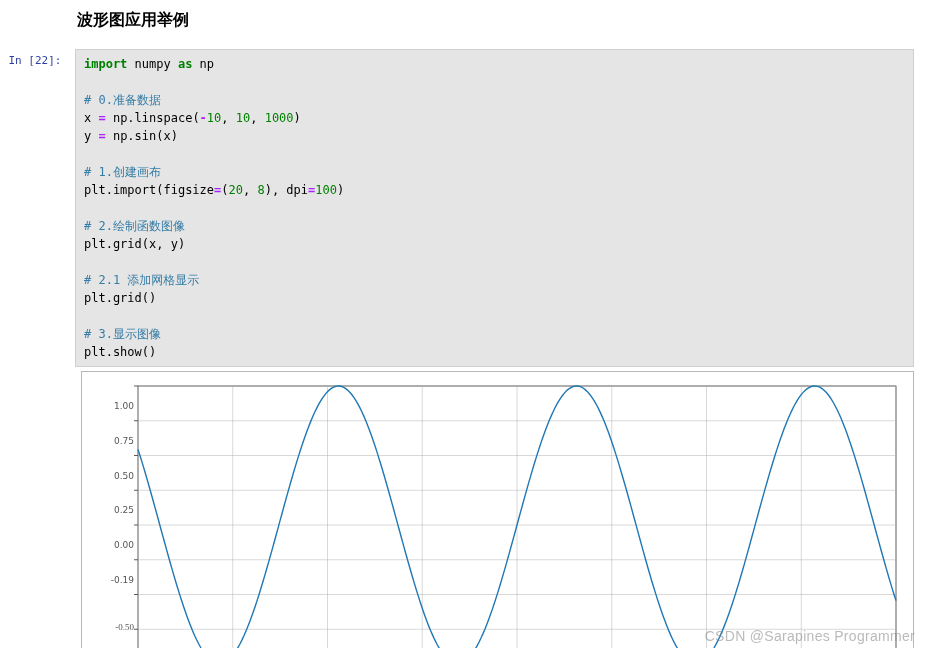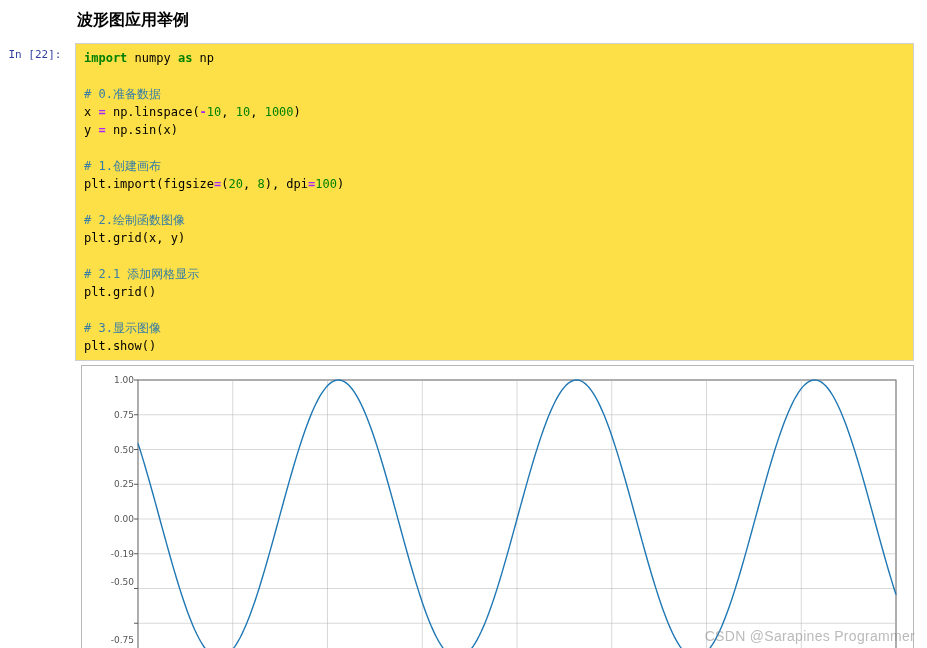--- a/index.html
+++ b/index.html
@@ -10,39 +10,39 @@
       height: 648px;
       overflow: hidden;
     }
     .container {
       padding: 10px 5px 0 5px;
     }
     .title {
       font-size: 16px;
       font-weight: bold;
       margin-left: 72px;
-      margin-bottom: 12px;
+      margin-bottom: 18px;
     }
     .cell {
       display: flex;
       align-items: flex-start;
     }
     .prompt {
       flex: 0 0 70px;
       text-align: center;
       padding-right: 10px;
       padding-top: 5px;
       font-family: "Consolas", monospace;
       font-size: 11px;
       color: #303F9F;
     }
     .code-area {
       flex: 1;
       border: 1px solid #cfcfcf;
-      background: #fde047;
+      background: #e5e5e5;
       padding: 5px 8px;
       font-family: "SimSun", "Consolas", monospace;
       font-size: 12px;
       line-height: 1.5;
       margin-right: 8px;
     }
     .kw-import { color: #008000; font-weight: bold; }
     .kw-as { color: #008000; font-weight: bold; }
     .comment { color: #367DA6; }
     .num { color: #008000; }
@@ -61,20 +61,21 @@
       height: 310px;
     }
     .plot svg { display: block; }
     .y-tick-label {
       position: absolute;
       font-size: 9px;
       color: #555;
       right: calc(100% - 46px);
       transform: translateY(-50%);
       font-family: "DejaVu Sans", sans-serif;
+      margin-top: 20px;
     }
     .watermark {
       position: absolute;
       right: 12px;
       bottom: 4px;
       font-size: 14px;
       color: rgba(130,130,130,0.55);
       font-family: "Microsoft YaHei", sans-serif;
       letter-spacing: 0.3px;
     }
@@ -146,21 +147,21 @@
           <line x1="46" y1="112.25" x2="50" y2="112.25" stroke="#333" stroke-width="0.8"></line>
           <line x1="50" y1="77.5" x2="808" y2="77.5" stroke="#b0b0b0" stroke-width="0.5"></line>
           <line x1="46" y1="77.5" x2="50" y2="77.5" stroke="#333" stroke-width="0.8"></line>
           <line x1="50" y1="42.75" x2="808" y2="42.75" stroke="#b0b0b0" stroke-width="0.5"></line>
           <line x1="46" y1="42.75" x2="50" y2="42.75" stroke="#333" stroke-width="0.8"></line>
           <line x1="50" y1="8" x2="808" y2="8" stroke="#b0b0b0" stroke-width="0.5"></line>
           <line x1="46" y1="8" x2="50" y2="8" stroke="#333" stroke-width="0.8"></line>
           <path d="M50,71.3810655863776 L51.895000000000024,77.30468718309157 L53.789999999999985,83.40251076523033 L55.68500000000002,89.65929494952412 L57.57999999999997,96.05940103398197 L59.475,102.58683208650396 L61.370000000000026,109.225272928879 L63.264999999999986,115.95813091623404 L65.16000000000001,122.76857741000583 L67.05499999999998,129.6395898407714 L68.95,136.5539942558085 L70.84500000000003,143.49450824503143 L72.73999999999998,150.44378413801675 L74.63500000000002,157.38445236414535 L76.52999999999997,164.29916486748158 L78.425,171.17063846788028 L80.32000000000002,177.98169805993442 L82.21499999999999,184.71531954179494 L84.11000000000001,191.35467236655995 L86.00499999999997,197.88316160987515 L87.9,204.28446944860417 L89.79500000000002,210.54259594688665 L91.68999999999998,216.64189904764595 L93.58500000000001,222.5671336695863 L95.47999999999998,228.30348981195485 L97.375,233.83662957183276 L99.27000000000002,239.1527229814235 L101.16499999999999,244.23848257577086 L103.06000000000002,249.08119660450174 L104.95499999999998,253.66876080458076 L106.85,257.98970865466515 L108.74500000000003,262.03324003543577 L110.63999999999999,265.789248224271 L112.53500000000001,269.2483451567902 L114.42999999999998,272.40188489212477 L116.325,275.24198522326833 L118.22000000000003,277.7615473784885 L120.115,279.9542737645598 L122.01,281.814683707467 L123.90499999999997,283.33812715123554 L125.8,284.5207962806501 L127.695,285.35973503880916 L129.58999999999997,285.8528465157283 L131.485,285.9988981895227 L133.38,285.79752500707013 L135.275,285.2492302964535 L137.17,284.35538450890306 L139.065,283.1182217933818 L140.96000000000004,281.54083441237657 L142.85500000000002,279.6271650128526 L144.75,277.3819967716887 L146.64499999999998,274.81094144022694 L148.53999999999996,271.9204253178161 L150.435,268.7176731894107 L152.33,265.2106902673704 L154.22500000000002,261.4082421825992 L156.12,257.3198330750323 L158.015,252.95568183823613 L159.91000000000003,248.32669657749676 L161.805,243.44444734523714 L163.7,238.32113722191167 L165.595,232.96957181466036 L167.48999999999998,227.40312724995982 L169.38500000000002,221.63571674027355 L171.28,215.68175580826653 L173.175,209.55612625550586 L175.07,203.27413896570715 L176.96499999999997,196.85149563549925 L178.86,190.30424952835952 L180.75500000000002,183.64876534981622 L182.65,176.90167834420637 L184.545,170.07985271522907 L186.44,163.20033947421862 L188.335,156.2803338214962 L190.23,149.3371321673246 L192.125,142.3880888998896 L194.02,135.450573008368 L195.915,128.5419246695002 L197.81,121.67941190617869 L199.705,114.88018742638448 L201.6,108.16124575034931 L203.49499999999998,101.53938073310607 L205.39,95.03114358859719 L207.28500000000003,88.65280152025952 L209.18,82.42029706148773 L211.075,76.34920822760307 L212.97,70.45470957892837 L214.86499999999998,64.7515342922897 L216.76000000000002,59.25393733574728 L218.655,53.97565983859957 L220.55,48.92989474571551 L222.445,44.12925384204367 L224.33999999999997,39.58573622971779 L226.235,35.31069833655033 L228.13000000000002,31.31482553087771 L230.025,27.608105413703697 L231.92,24.1998028548987 L233.815,21.09843683585008 L235.71,18.31175915644519 L237.605,15.846735059609 L239.5,13.709525821823739 L241.395,11.905473353146892 L243.29,10.439086845217785 L245.185,9.31403150062684 L247.08,8.533119371818145 L248.975,8.09830233242246 L250.87,8.010667198589985 L252.76499999999996,8.270433012515756 L254.66000000000003,8.876950494948463 L256.555,9.828703668050139 L258.45000000000005,11.123313644551516 L260.34499999999997,12.757544573731217 L262.24,14.72731172935726 L264.135,17.027691719375582 L266.03000000000003,19.652934791825786 L267.92499999999995,22.596479206226896 L269.82,25.850967634511242 L271.715,29.408265550512933 L273.61,33.25948156204697 L275.505,37.39498963475887 L277.4,41.80445315219798 L279.29499999999996,46.476850751974816 L281.19,51.4005038734276 L283.08500000000004,56.563105947941786 L284.98,61.951753158962084 L286.875,67.55297669481423 L288.77,73.35277641371943 L290.66499999999996,79.33665583685773 L292.56,85.48965838201558 L294.45500000000004,91.79640474725159 L296.35,98.24113135114284 L298.245,104.80772973352832 L300.14,111.4797868182704 L302.035,118.2406259373975 L303.93,125.0733485140885 L305.82500000000005,131.9608763003149 L307.71999999999997,138.88599406356636 L309.61499999999995,145.83139261596628 L311.51000000000005,152.77971207822745 L313.40500000000003,159.71358527030878 L315.3,166.61568112032157 L317.195,173.46874798318277 L319.09,180.25565676074348 L320.985,186.95944371561373 L322.88,193.56335287167082 L324.775,200.0508778952741 L326.67,206.40580335250235 L328.565,212.61224523929363 L330.46,218.65469068318356 L332.355,224.51803671740694 L334.25,230.18762803044996 L336.145,235.649293596696 L338.04,240.88938209660995 L339.935,245.89479603792742 L341.83,250.65302449256413 L343.725,255.15217436742103 L345.62,259.381000130923 L347.515,263.3289319209912 L349.41,266.98610196419344 L351.305,270.3433692400392 L353.2,273.39234232876976 L355.095,276.1254003855379 L356.98999999999995,278.5357121885506 L358.88500000000005,280.6172532135667 L360.78,282.36482069206915 L362.675,283.77404661547723 L364.57000000000005,284.84140865289316 L366.465,285.5642389550947 L368.36,285.94073082276924 L370.255,285.96994322232064 L372.15,285.6518031379636 L374.045,284.9871057542248 L375.94,283.977512468396 L377.835,282.6255467379056 L379.72999999999996,280.93458777298986 L381.625,278.9088620904265 L383.52000000000004,276.5534329494444 L385.415,273.87418769621246 L387.31,270.8778230485395 L389.205,267.5718283575684 L391.1,263.9644668882976 L392.995,260.0647551657229 L394.89,255.88244043822024 L396.785,251.42797631450065 L398.67999999999995,246.71249663503372 L400.575,241.74778764324344 L402.47,236.546258526039 L404.36499999999995,231.12091039730953 L406.26000000000005,225.48530380190988 L408.155,219.65352482136169 L410.05,213.64014986598423 L411.94500000000005,207.46020924146092 L413.84,201.12914958090246 L415.735,194.6627952363077 L417.63,188.0773087259263 L419.525,181.3891503363787 L421.42,174.6150369805134 L423.315,167.77190041383034 L425.21,160.87684491390905 L427.10499999999996,153.94710452862438 L429,147 L430.89500000000004,140.05289547137562 L432.79,133.12315508609095 L434.68500000000006,126.22809958616965 L436.58,119.3849630194866 L438.47499999999997,112.61084966362131 L440.37,105.9226912740737 L442.265,99.33720476369231 L444.16,92.87085041909754 L446.05499999999995,86.5397907585391 L447.95,80.35985013401579 L449.8450000000001,74.3464751786383 L451.74,68.51469619809012 L453.635,62.879089602690456 L455.5299999999999,57.45374147396101 L457.425,52.25221235675657 L459.32000000000005,47.287503364966284 L461.215,42.57202368549936 L463.11,38.11755956177976 L465.005,33.9352448342771 L466.90000000000003,30.035533111702385 L468.795,26.428171642431597 L470.68999999999994,23.12217695146051 L472.585,20.12581230378755 L474.47999999999996,17.44656705055558 L476.375,15.091137909573519 L478.27000000000004,13.065412227010164 L480.165,11.374453262094418 L482.06000000000006,10.022487531604009 L483.955,9.012894245775202 L485.84999999999997,8.348196862036417 L487.745,8.030056777679377 L489.64,8.059269177230775 L491.535,8.435761044905274 L493.42999999999995,9.158591347106839 L495.325,10.225953384522768 L497.2200000000001,11.635179307930875 L499.115,13.3827467864333 L501.01,15.464287811449404 L502.9049999999999,17.874599614462134 L504.8,20.607657671230243 L506.69500000000005,23.656630759960855 L508.59,27.013898035806537 L510.485,30.671068079008847 L512.38,34.618999869076916 L514.2750000000001,38.84782563257897 L516.1700000000001,43.34697550743594 L518.0649999999999,48.10520396207257 L519.96,53.110617903390064 L521.855,58.3507064033039 L523.75,63.81237196955006 L525.645,69.48196328259311 L527.54,75.34530931681644 L529.4350000000001,81.38775476070637 L531.3299999999999,87.59419664749757 L533.2249999999999,93.94912210472589 L535.12,100.43664712832931 L537.015,107.04055628438626 L538.9100000000001,113.74434323925652 L540.805,120.5312520168171 L542.7,127.38431887967847 L544.595,134.28641472969133 L546.49,141.22028792177258 L548.385,148.16860738403372 L550.28,155.11400593643353 L552.175,162.03912369968506 L554.07,168.92665148591163 L555.9649999999999,175.7593740626025 L557.86,182.5202131817296 L559.755,189.19227026647155 L561.6500000000001,195.75886864885717 L563.545,202.20359525274853 L565.4399999999999,208.5103416179844 L567.335,214.66334416314226 L569.2299999999999,220.64722358628046 L571.125,226.44702330518575 L573.0200000000001,232.04824684103804 L574.915,237.43689405205822 L576.8100000000001,242.5994961265724 L578.705,247.52314924802513 L580.6,252.195546847802 L582.495,256.6050103652412 L584.39,260.740518437953 L586.285,264.5917344494871 L588.18,268.1490323654887 L590.075,271.4035207937731 L591.97,274.3470652081743 L593.865,276.9723082806244 L595.76,279.27268827064273 L597.655,281.2424554262688 L599.55,282.8766863554485 L601.445,284.1712963319499 L603.34,285.12304950505154 L605.235,285.72956698748425 L607.13,285.98933280141 L609.025,285.90169766757754 L610.92,285.46688062818185 L612.8149999999999,284.68596849937313 L614.71,283.5609131547822 L616.6049999999999,282.0945266468531 L618.5,280.2904741781763 L620.3950000000001,278.153264940391 L622.29,275.6882408435548 L624.1850000000001,272.90156316414993 L626.08,269.8001971451014 L627.975,266.3918945862963 L629.87,262.6851744691222 L631.765,258.68930166344967 L633.66,254.41426377028222 L635.555,249.8707461579564 L637.45,245.0701052542845 L639.345,240.02434016140032 L641.24,234.74606266425272 L643.135,229.2484657077103 L645.03,223.54529042107174 L646.925,217.65079177239693 L648.82,211.57970293851216 L650.715,205.34719847974048 L652.61,198.9688564114028 L654.505,192.46061926689407 L656.4,185.8387542496507 L658.295,179.11981257361543 L660.19,172.3205880938211 L662.0849999999999,165.45807533050007 L663.9799999999999,158.54942699163212 L665.875,151.6119111001104 L667.7700000000001,144.66286783267526 L669.6650000000001,137.71966617850353 L671.56,130.79966052578163 L673.455,123.92014728477106 L675.35,117.09832165579363 L677.245,110.35123465018367 L679.1400000000001,103.69575047164025 L681.035,97.14850436450098 L682.93,90.72586103429293 L684.825,84.44387374449414 L686.72,78.31824419173337 L688.615,72.36428325972628 L690.51,66.59687275004038 L692.405,61.03042818533978 L694.3,55.67886277808832 L696.195,50.55555265476276 L698.09,45.67330342250309 L699.9849999999999,41.04431816176398 L701.88,36.680166924967764 L703.775,32.59175781740075 L705.67,28.7893097326295 L707.565,25.282326810589254 L709.4599999999999,22.079574682183953 L711.3549999999999,19.189058559773137 L713.25,16.618003228311295 L715.1450000000001,14.372834987147415 L717.0400000000001,12.459165587623355 L718.935,10.881778206618268 L720.83,9.64461549109695 L722.725,8.75076970354652 L724.62,8.202474992929892 L726.5150000000001,8.001101810477275 L728.41,8.147153484271675 L730.305,8.640264961190818 L732.2,9.479203719349917 L734.095,10.661872848764453 L735.99,12.18531629253305 L737.885,14.045726235440158 L739.78,16.23845262151152 L741.675,18.75801477673169 L743.57,21.598115107875216 L745.465,24.751654843209906 L747.3599999999999,28.21075177572888 L749.255,31.96675996456422 L751.15,36.01029134533485 L753.045,40.33123919541924 L754.94,44.91880339549839 L756.8349999999999,49.76151742422896 L758.7299999999999,54.8472770185765 L760.625,60.163370428167255 L762.5200000000001,65.69651018804514 L764.4150000000001,71.43286633041393 L766.31,77.35810095235382 L768.205,83.45740405311334 L770.1,89.71553055139584 L771.995,96.11683839012485 L773.8900000000001,102.64532763344029 L775.785,109.2846804582048 L777.68,116.01830194006558 L779.575,122.82936153211973 L781.47,129.70083513251842 L783.365,136.6155476358549 L785.26,143.55621586198302 L787.155,150.50549175496857 L789.05,157.4460057441915 L790.945,164.36041015922856 L792.84,171.23142258999442 L794.7349999999999,178.04186908376573 L796.63,184.774727071121 L798.525,191.41316791349604 L800.42,197.94059896601803 L802.315,204.34070505047612 L804.2099999999999,210.59748923476945 L806.1049999999999,216.69531281690843 L808,222.6189344136224" fill="none" stroke="#1f77b4" stroke-width="1.4"></path>
         </svg>
     <div class="y-tick-label" style="top: 268px;">-0.75</div>
-        <div class="y-tick-label" style="top: 210px;">-0.50</div>
+        <div class="y-tick-label" style="top: 229px; font-family: Liberation Serif, serif;">-0.50</div>
         <div class="y-tick-label" style="top: 181.75px;">-0.19</div>
         <div class="y-tick-label" style="top: 147px; padding-left: 21px;">0.00</div>
         <div class="y-tick-label" style="top: 112.25px; text-align: center;">0.25</div>
         <div class="y-tick-label" style="top: 77.5px;">0.50</div>
         <div class="y-tick-label" style="top: 42.75px;">0.75</div>
         <div class="y-tick-label" style="top: 8px;">1.00</div>
       </div>
   </div>
 </div>
 

